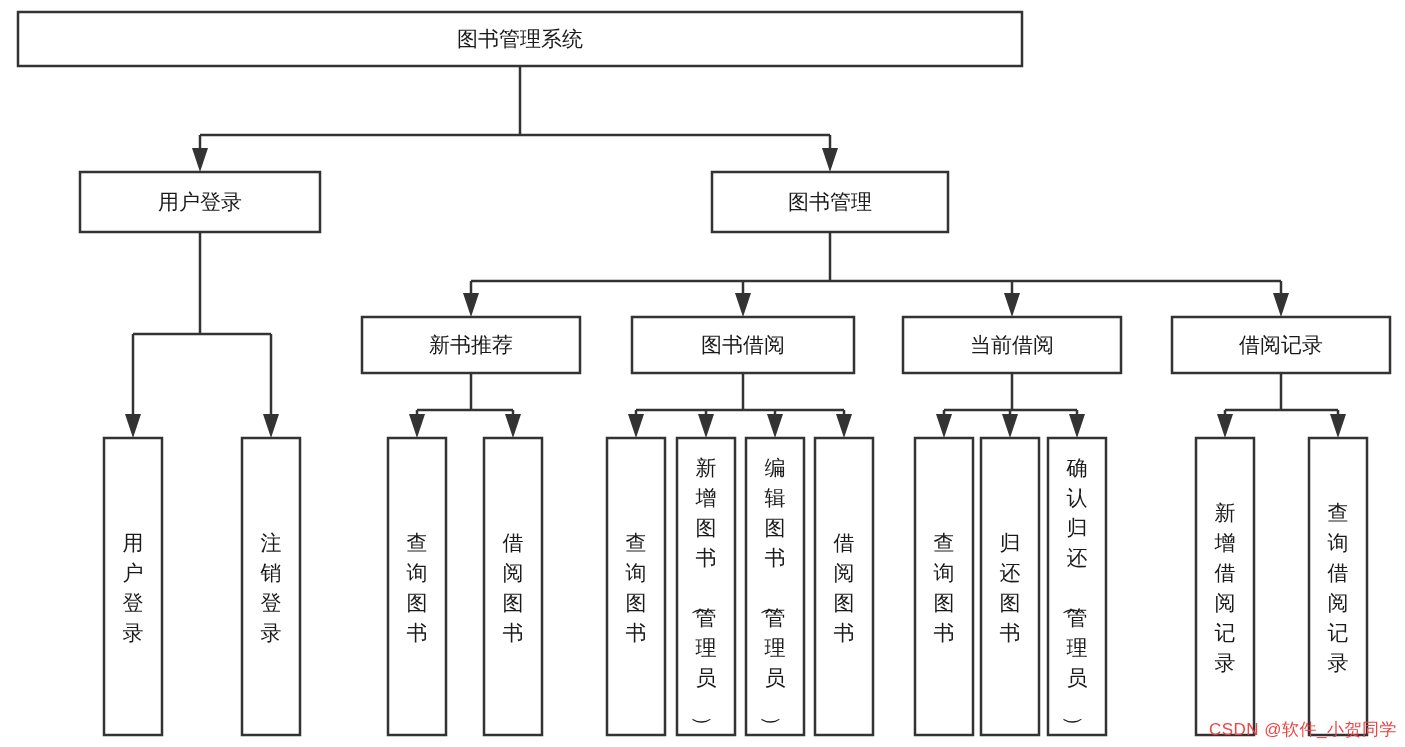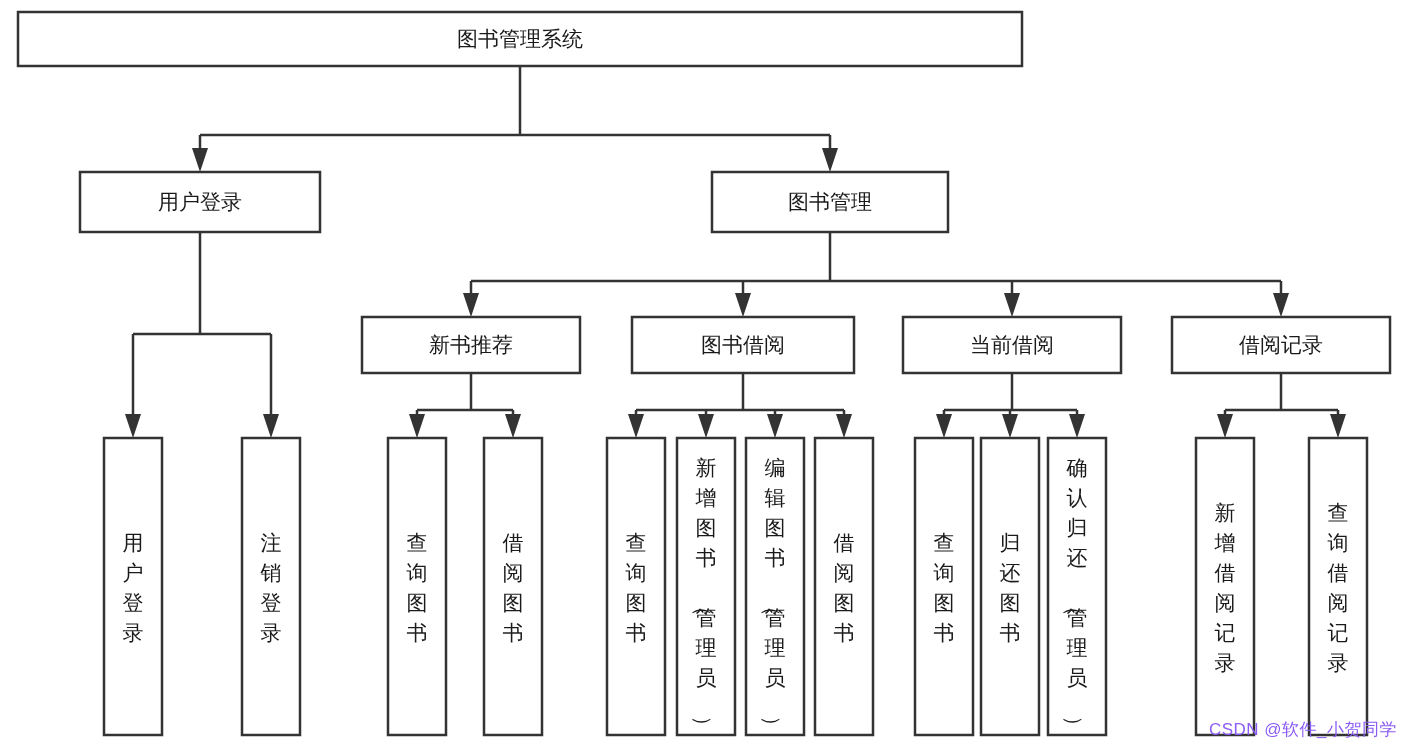--- a/index.html
+++ b/index.html
@@ -50,21 +50,21 @@
     font-family: "Liberation Sans", "DejaVu Sans", sans-serif;
     font-size: 21px;
     text-anchor: middle;
   }
   .watermark {
     position: absolute;
     right: 8px;
     bottom: 6px;
     font-family: "Liberation Sans", "DejaVu Sans", sans-serif;
     font-size: 17px;
-    color: #8b5cf6;
+    color: #ef4444;
     letter-spacing: 0.5px;
     white-space: nowrap;
     pointer-events: none;
   }
 </style>
 </head>
 <body>
 
 <div id="diagram-root">
   <svg id="flow" viewBox="0 0 1405 747" xmlns="http://www.w3.org/2000/svg">

